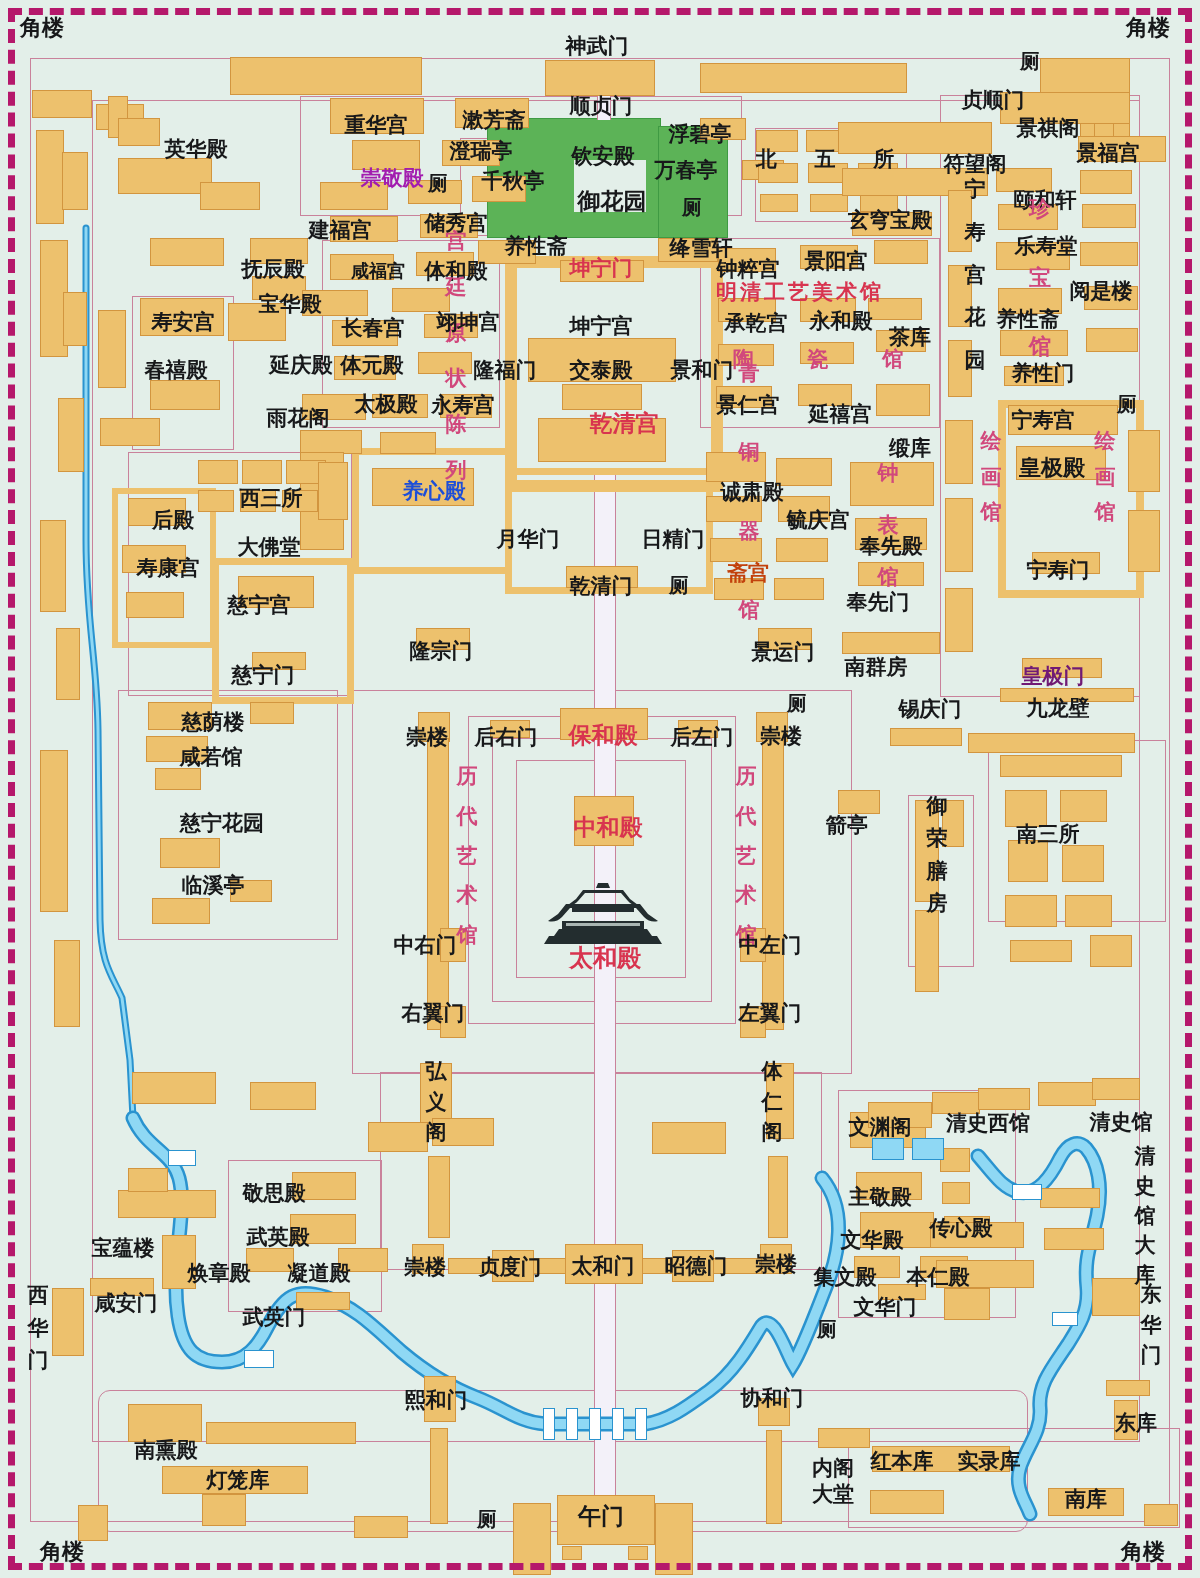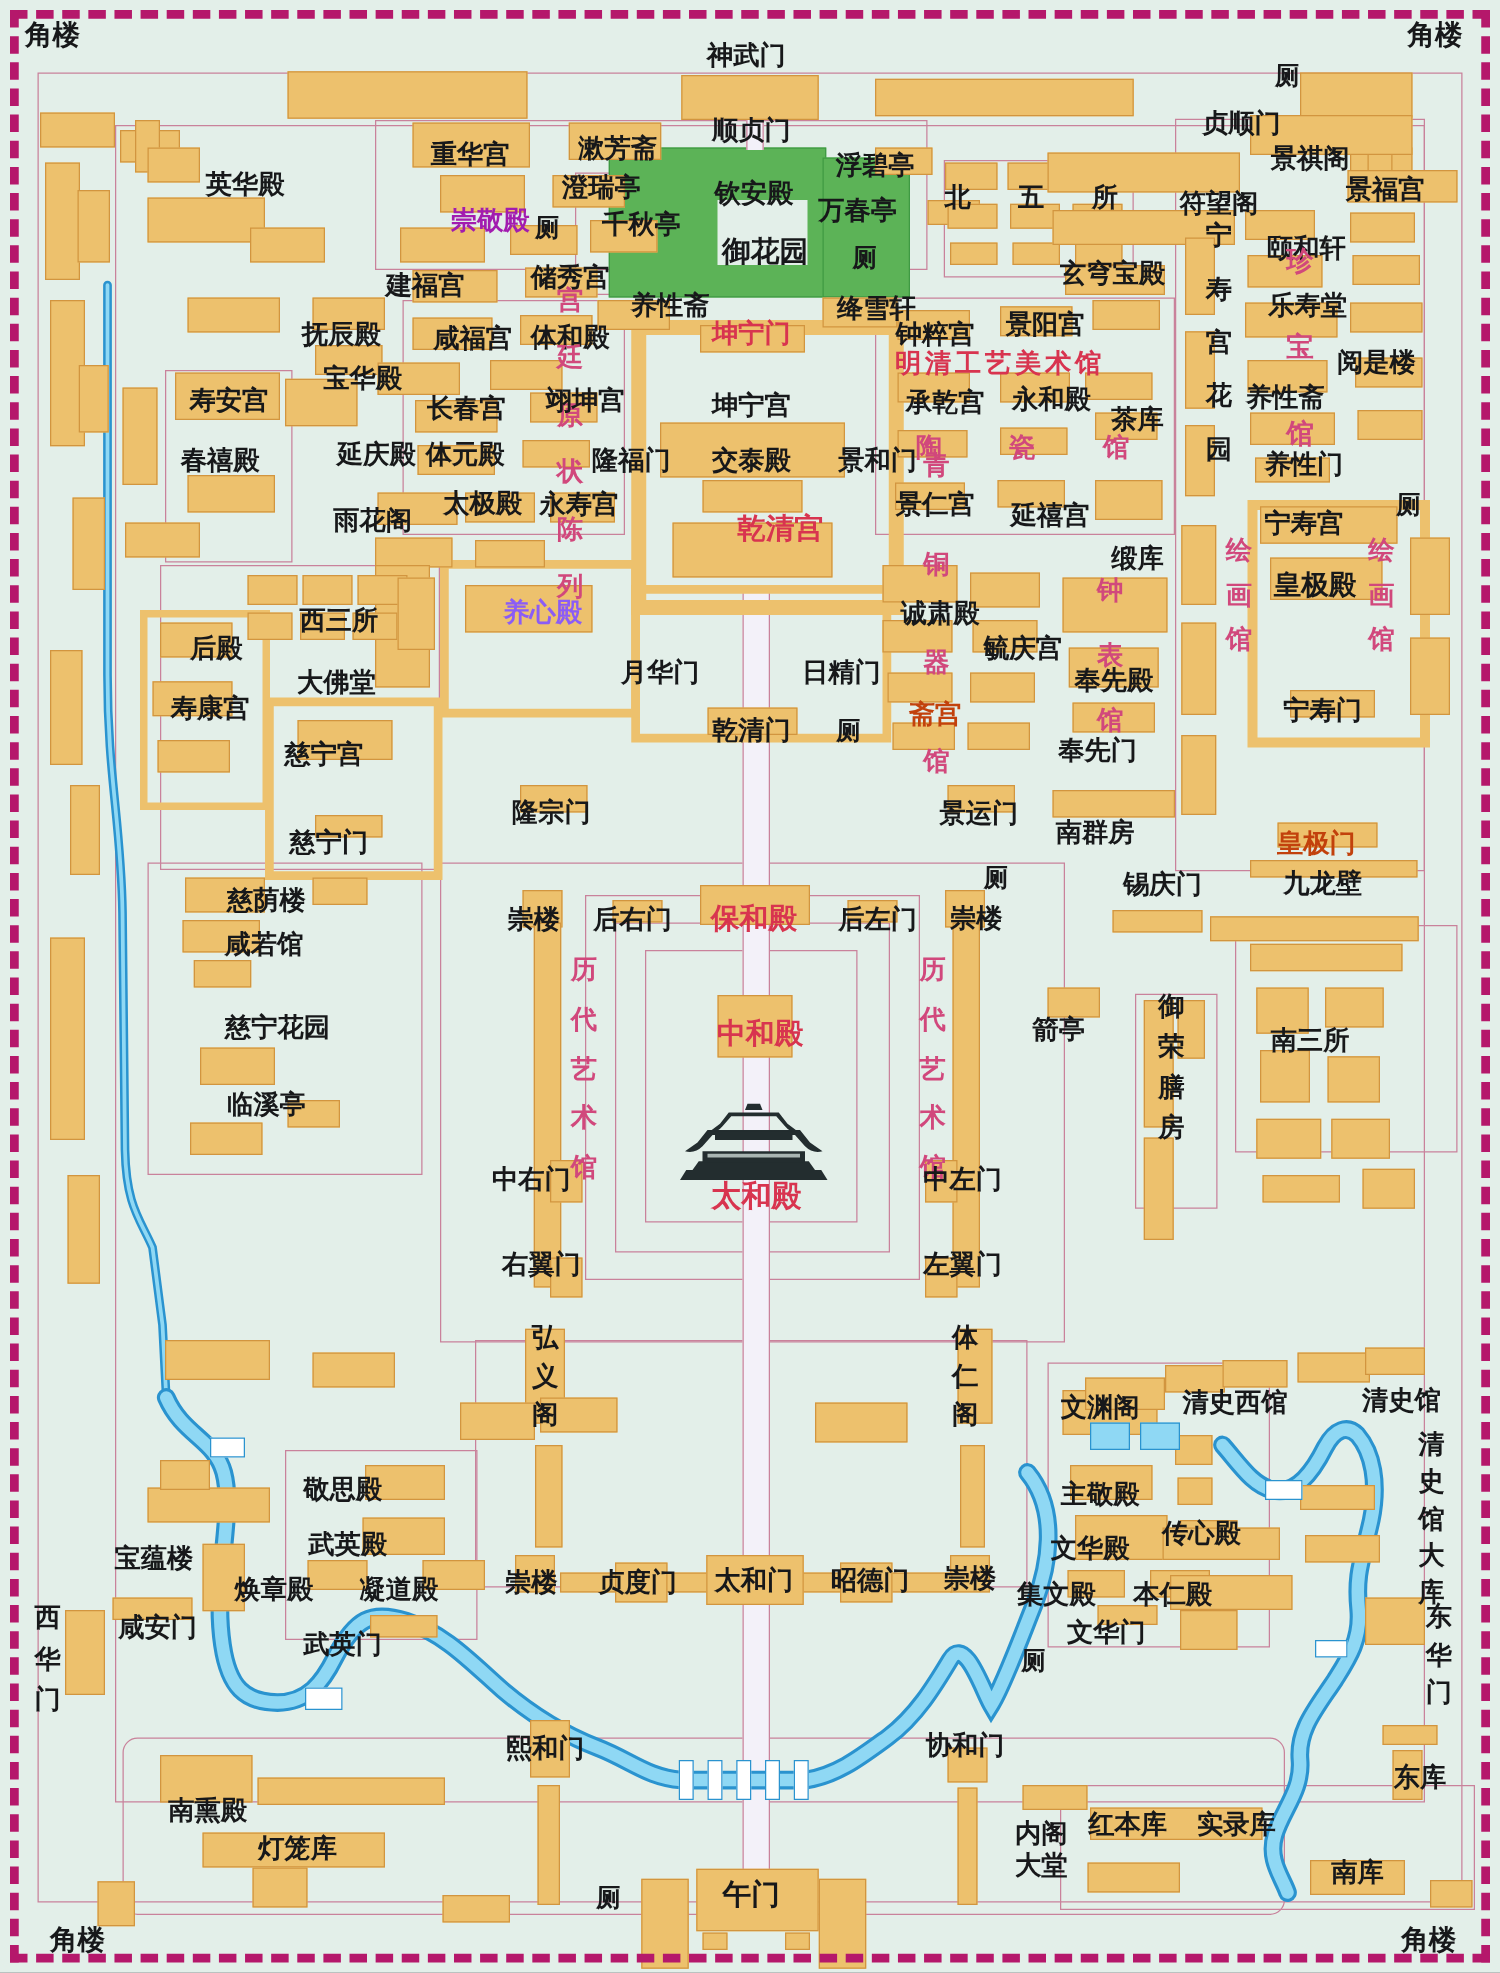--- a/index.html
+++ b/index.html
@@ -344,21 +344,21 @@
       <div class="lbl" style="left: 536px; top: 245px; font-size: 21px; color: rgb(23, 24, 26);">养性斋</div>
       <div class="lbl" style="left: 701px; top: 247px; font-size: 21px; color: rgb(23, 24, 26);">绛雪轩</div>
       <div class="lbl" style="left: 890px; top: 219px; font-size: 21px; color: rgb(23, 24, 26);">玄穹宝殿</div>
       <div class="lbl" style="left: 1046px; top: 245px; font-size: 21px; color: rgb(23, 24, 26);">乐寿堂</div>
       <div class="vlbl" style="left: 1040px; top: 198px; height: 160px; font-size: 22px; color: rgb(209, 72, 124);">
         <span>珍</span>
         <span>宝</span>
         <span>馆</span>
       </div>
       <div class="lbl" style="left: 273px; top: 268px; font-size: 21px; color: rgb(23, 24, 26);">抚辰殿</div>
-      <div class="lbl" style="left: 378px; top: 271px; font-size: 21px; color: rgb(23, 24, 26);">咸福宫</div>
+      <div class="lbl" style="left: 378px; top: 271px; font-size: 18px; color: rgb(23, 24, 26);">咸福宫</div>
       <div class="lbl" style="left: 456px; top: 270px; font-size: 21px; color: rgb(23, 24, 26);">体和殿</div>
       <div class="lbl" style="left: 601px; top: 267px; font-size: 21px; color: rgb(216, 52, 79);">坤宁门</div>
       <div class="lbl" style="left: 748px; top: 268px; font-size: 21px; color: rgb(23, 24, 26);">钟粹宫</div>
       <div class="lbl" style="left: 836px; top: 260px; font-size: 21px; color: rgb(23, 24, 26);">景阳宫</div>
       <div class="vlbl" style="left: 975px; top: 178px; height: 192px; font-size: 21px; color: rgb(23, 24, 26);">
         <span>宁</span>
         <span>寿</span>
         <span>宫</span>
         <span>花</span>
         <span>园</span>
@@ -416,38 +416,38 @@
         <span>画</span>
         <span>馆</span>
       </div>
       <div class="vlbl" style="left: 1105px; top: 430px; height: 92px; font-size: 21px; color: rgb(209, 72, 124);">
         <span>绘</span>
         <span>画</span>
         <span>馆</span>
       </div>
       <div class="lbl" style="left: 752px; top: 491px; font-size: 21px; color: rgb(23, 24, 26);">诚肃殿</div>
       <div class="lbl" style="left: 818px; top: 519px; font-size: 21px; color: rgb(23, 24, 26);">毓庆宫</div>
-      <div class="lbl" style="left: 434px; top: 490px; font-size: 21px; color: #8b5cf6;">养心殿</div>
+      <div class="lbl" style="left: 434px; top: 490px; font-size: 21px; color: #1d4ed8;">养心殿</div>
       <div class="lbl" style="left: 271px; top: 497px; font-size: 21px; color: rgb(23, 24, 26);">西三所</div>
       <div class="lbl" style="left: 173px; top: 519px; font-size: 21px; color: rgb(23, 24, 26);">后殿</div>
       <div class="lbl" style="left: 269px; top: 546px; font-size: 21px; color: rgb(23, 24, 26);">大佛堂</div>
       <div class="lbl" style="left: 528px; top: 538px; font-size: 21px; color: rgb(23, 24, 26);">月华门</div>
       <div class="lbl" style="left: 673px; top: 538px; font-size: 21px; color: rgb(23, 24, 26);">日精门</div>
       <div class="lbl" style="left: 748px; top: 572px; font-size: 21px; color: #c2410c; text-align: center;">斋宫</div>
       <div class="lbl" style="left: 891px; top: 545px; font-size: 21px; color: rgb(23, 24, 26);">奉先殿</div>
       <div class="lbl" style="left: 168px; top: 567px; font-size: 21px; color: rgb(23, 24, 26);">寿康宫</div>
       <div class="lbl" style="left: 601px; top: 585px; font-size: 21px; color: rgb(23, 24, 26);">乾清门</div>
       <div class="lbl" style="left: 679px; top: 585px; font-size: 20px; color: rgb(23, 24, 26);">厕</div>
       <div class="lbl" style="left: 878px; top: 601px; font-size: 21px; color: rgb(23, 24, 26);">奉先门</div>
       <div class="lbl" style="left: 1058px; top: 569px; font-size: 21px; color: rgb(23, 24, 26);">宁寿门</div>
       <div class="lbl" style="left: 259px; top: 604px; font-size: 21px; color: rgb(23, 24, 26);">慈宁宫</div>
       <div class="lbl" style="left: 441px; top: 650px; font-size: 21px; color: rgb(23, 24, 26);">隆宗门</div>
       <div class="lbl" style="left: 783px; top: 651px; font-size: 21px; color: rgb(23, 24, 26);">景运门</div>
       <div class="lbl" style="left: 876px; top: 666px; font-size: 21px; color: rgb(23, 24, 26);">南群房</div>
-      <div class="lbl" style="left: 1053px; top: 675px; font-size: 21px; color: #c2410c; text-align: center;">皇极门</div>
+      <div class="lbl" style="left: 1053px; top: 675px; font-size: 21px; color: #701a75; text-align: center;">皇极门</div>
       <div class="lbl" style="left: 263px; top: 674px; font-size: 21px; color: rgb(23, 24, 26);">慈宁门</div>
       <div class="lbl" style="left: 930px; top: 708px; font-size: 21px; color: rgb(23, 24, 26);">锡庆门</div>
       <div class="lbl" style="left: 1058px; top: 707px; font-size: 21px; color: rgb(23, 24, 26);">九龙壁</div>
       <div class="lbl" style="left: 797px; top: 703px; font-size: 20px; color: rgb(23, 24, 26);">厕</div>
       <div class="lbl" style="left: 213px; top: 721px; font-size: 21px; color: rgb(23, 24, 26);">慈荫楼</div>
       <div class="lbl" style="left: 211px; top: 756px; font-size: 21px; color: rgb(23, 24, 26);">咸若馆</div>
       <div class="lbl" style="left: 427px; top: 736px; font-size: 21px; color: rgb(23, 24, 26);">崇楼</div>
       <div class="lbl" style="left: 506px; top: 736px; font-size: 21px; color: rgb(23, 24, 26);">后右门</div>
       <div class="lbl" style="left: 603px; top: 735px; font-size: 23px; color: rgb(216, 52, 79);">保和殿</div>
       <div class="lbl" style="left: 702px; top: 736px; font-size: 21px; color: rgb(23, 24, 26);">后左门</div>

